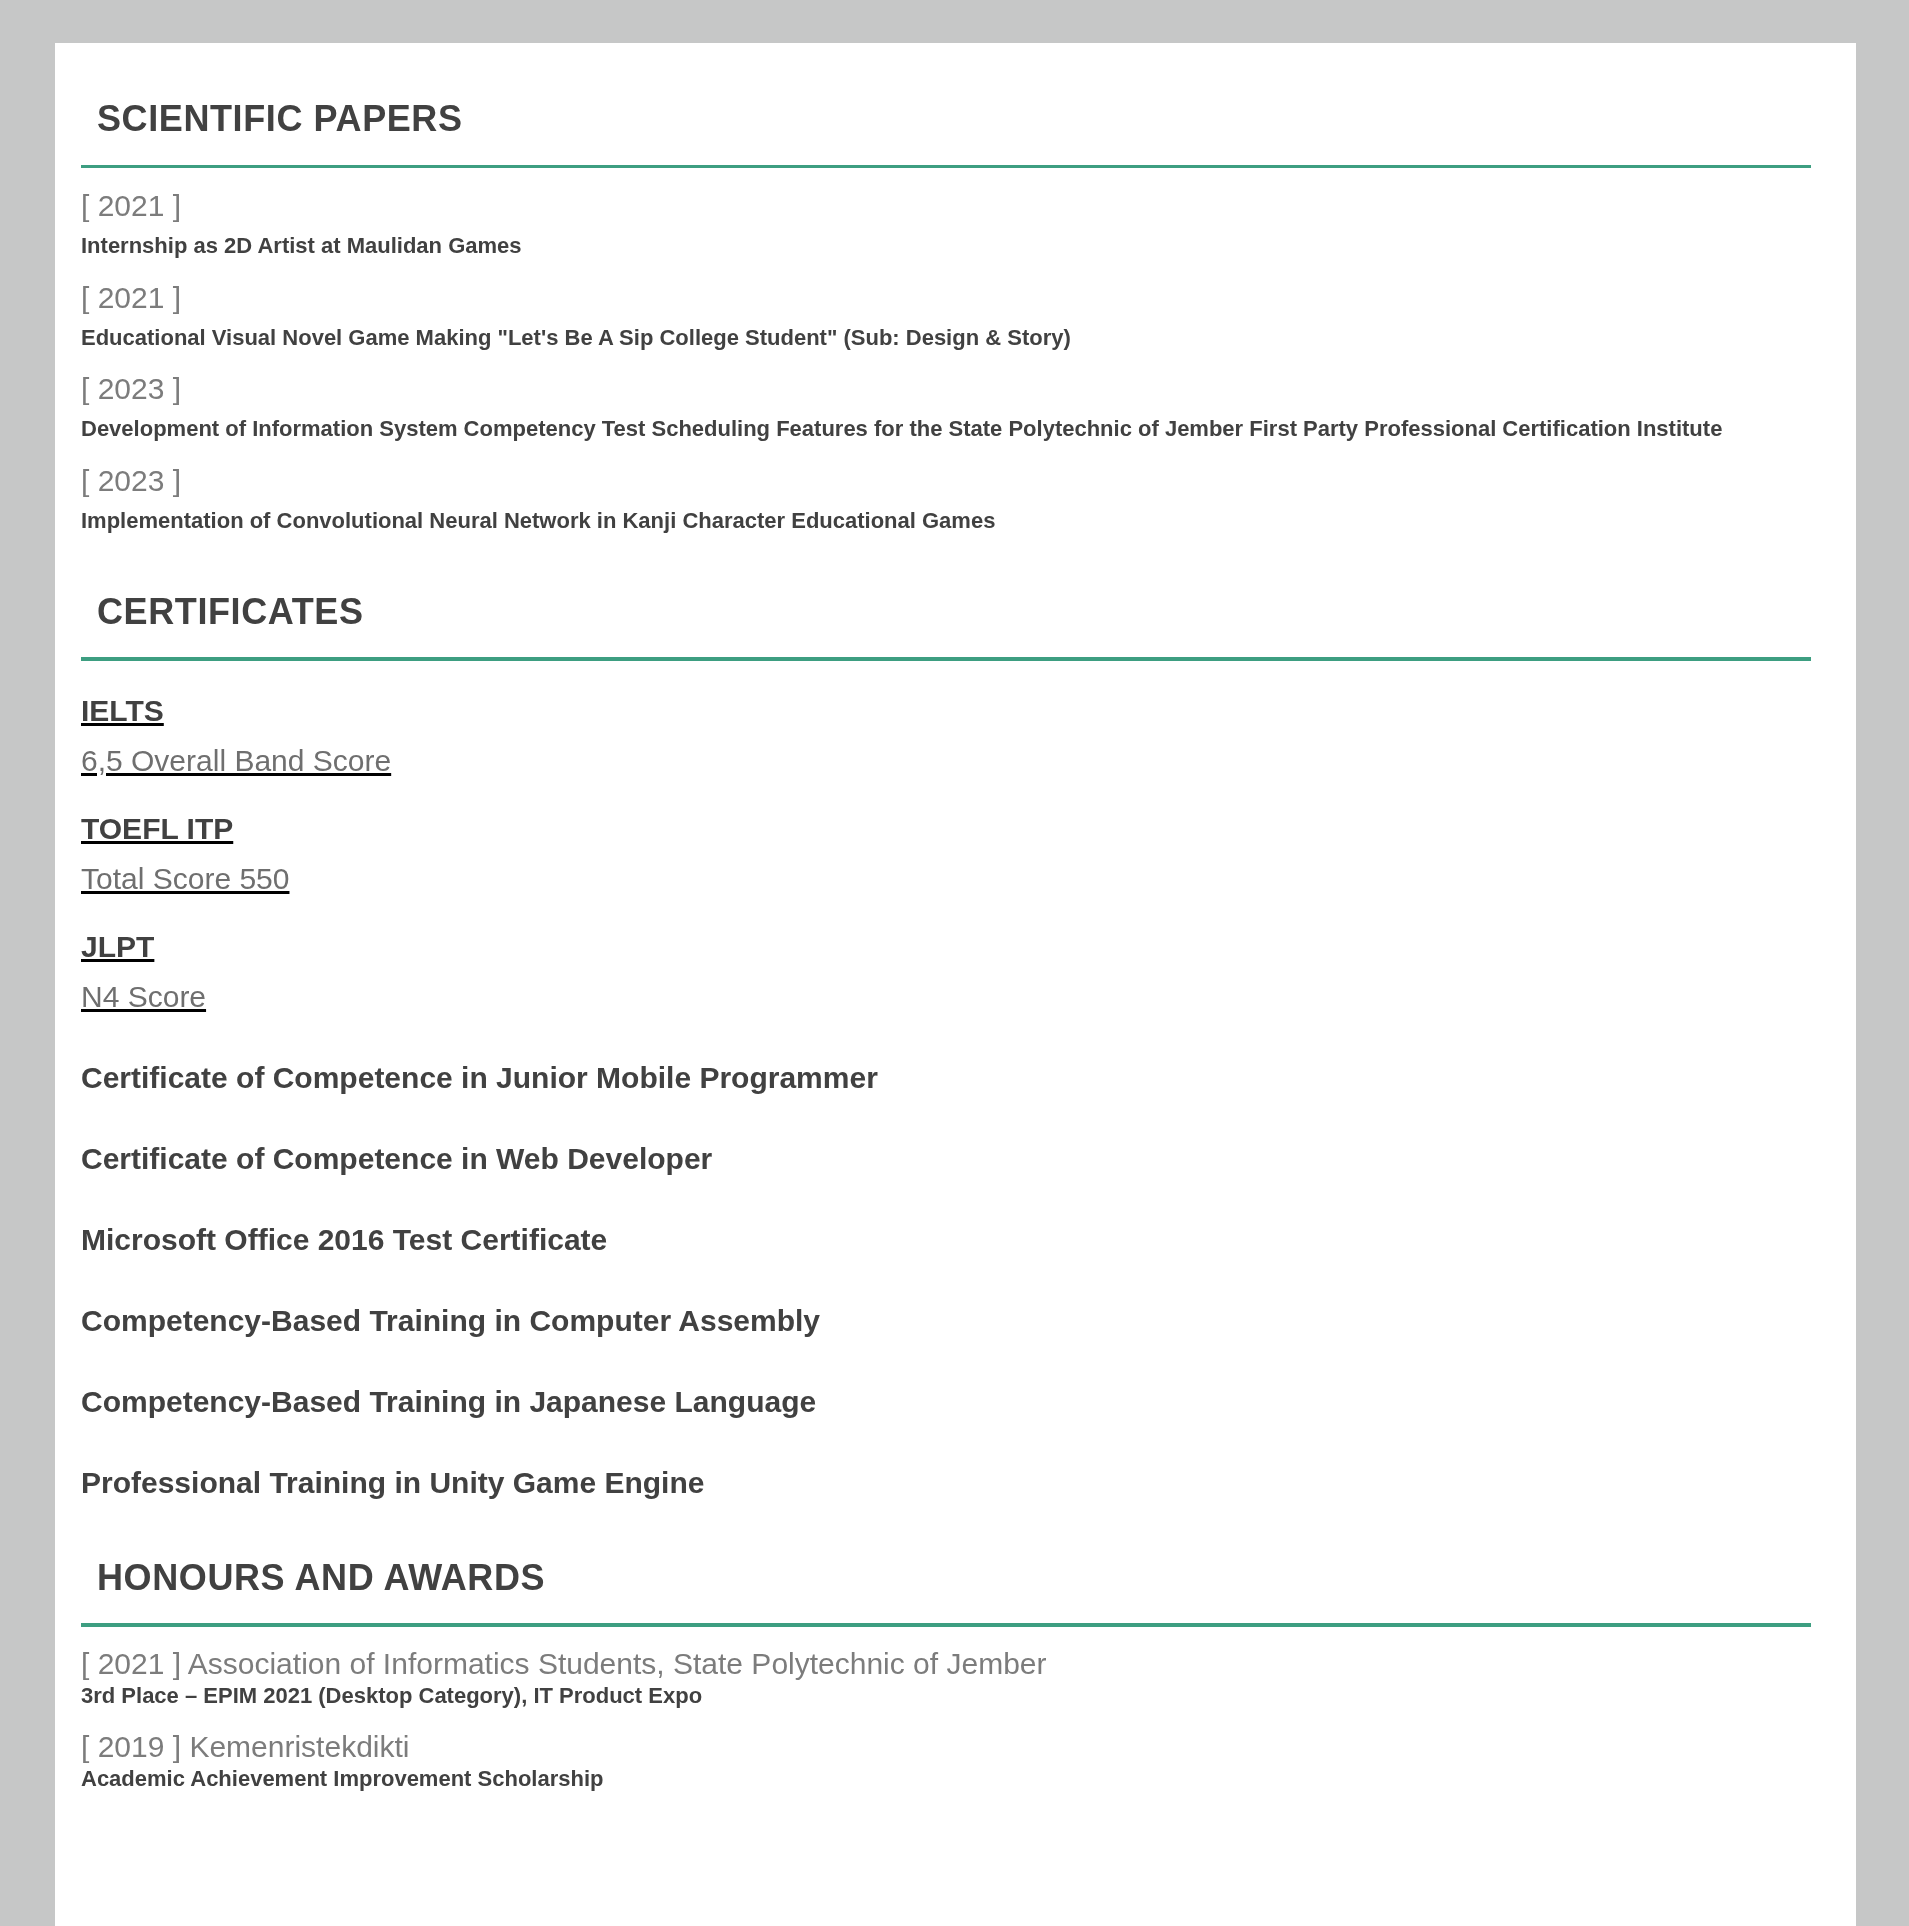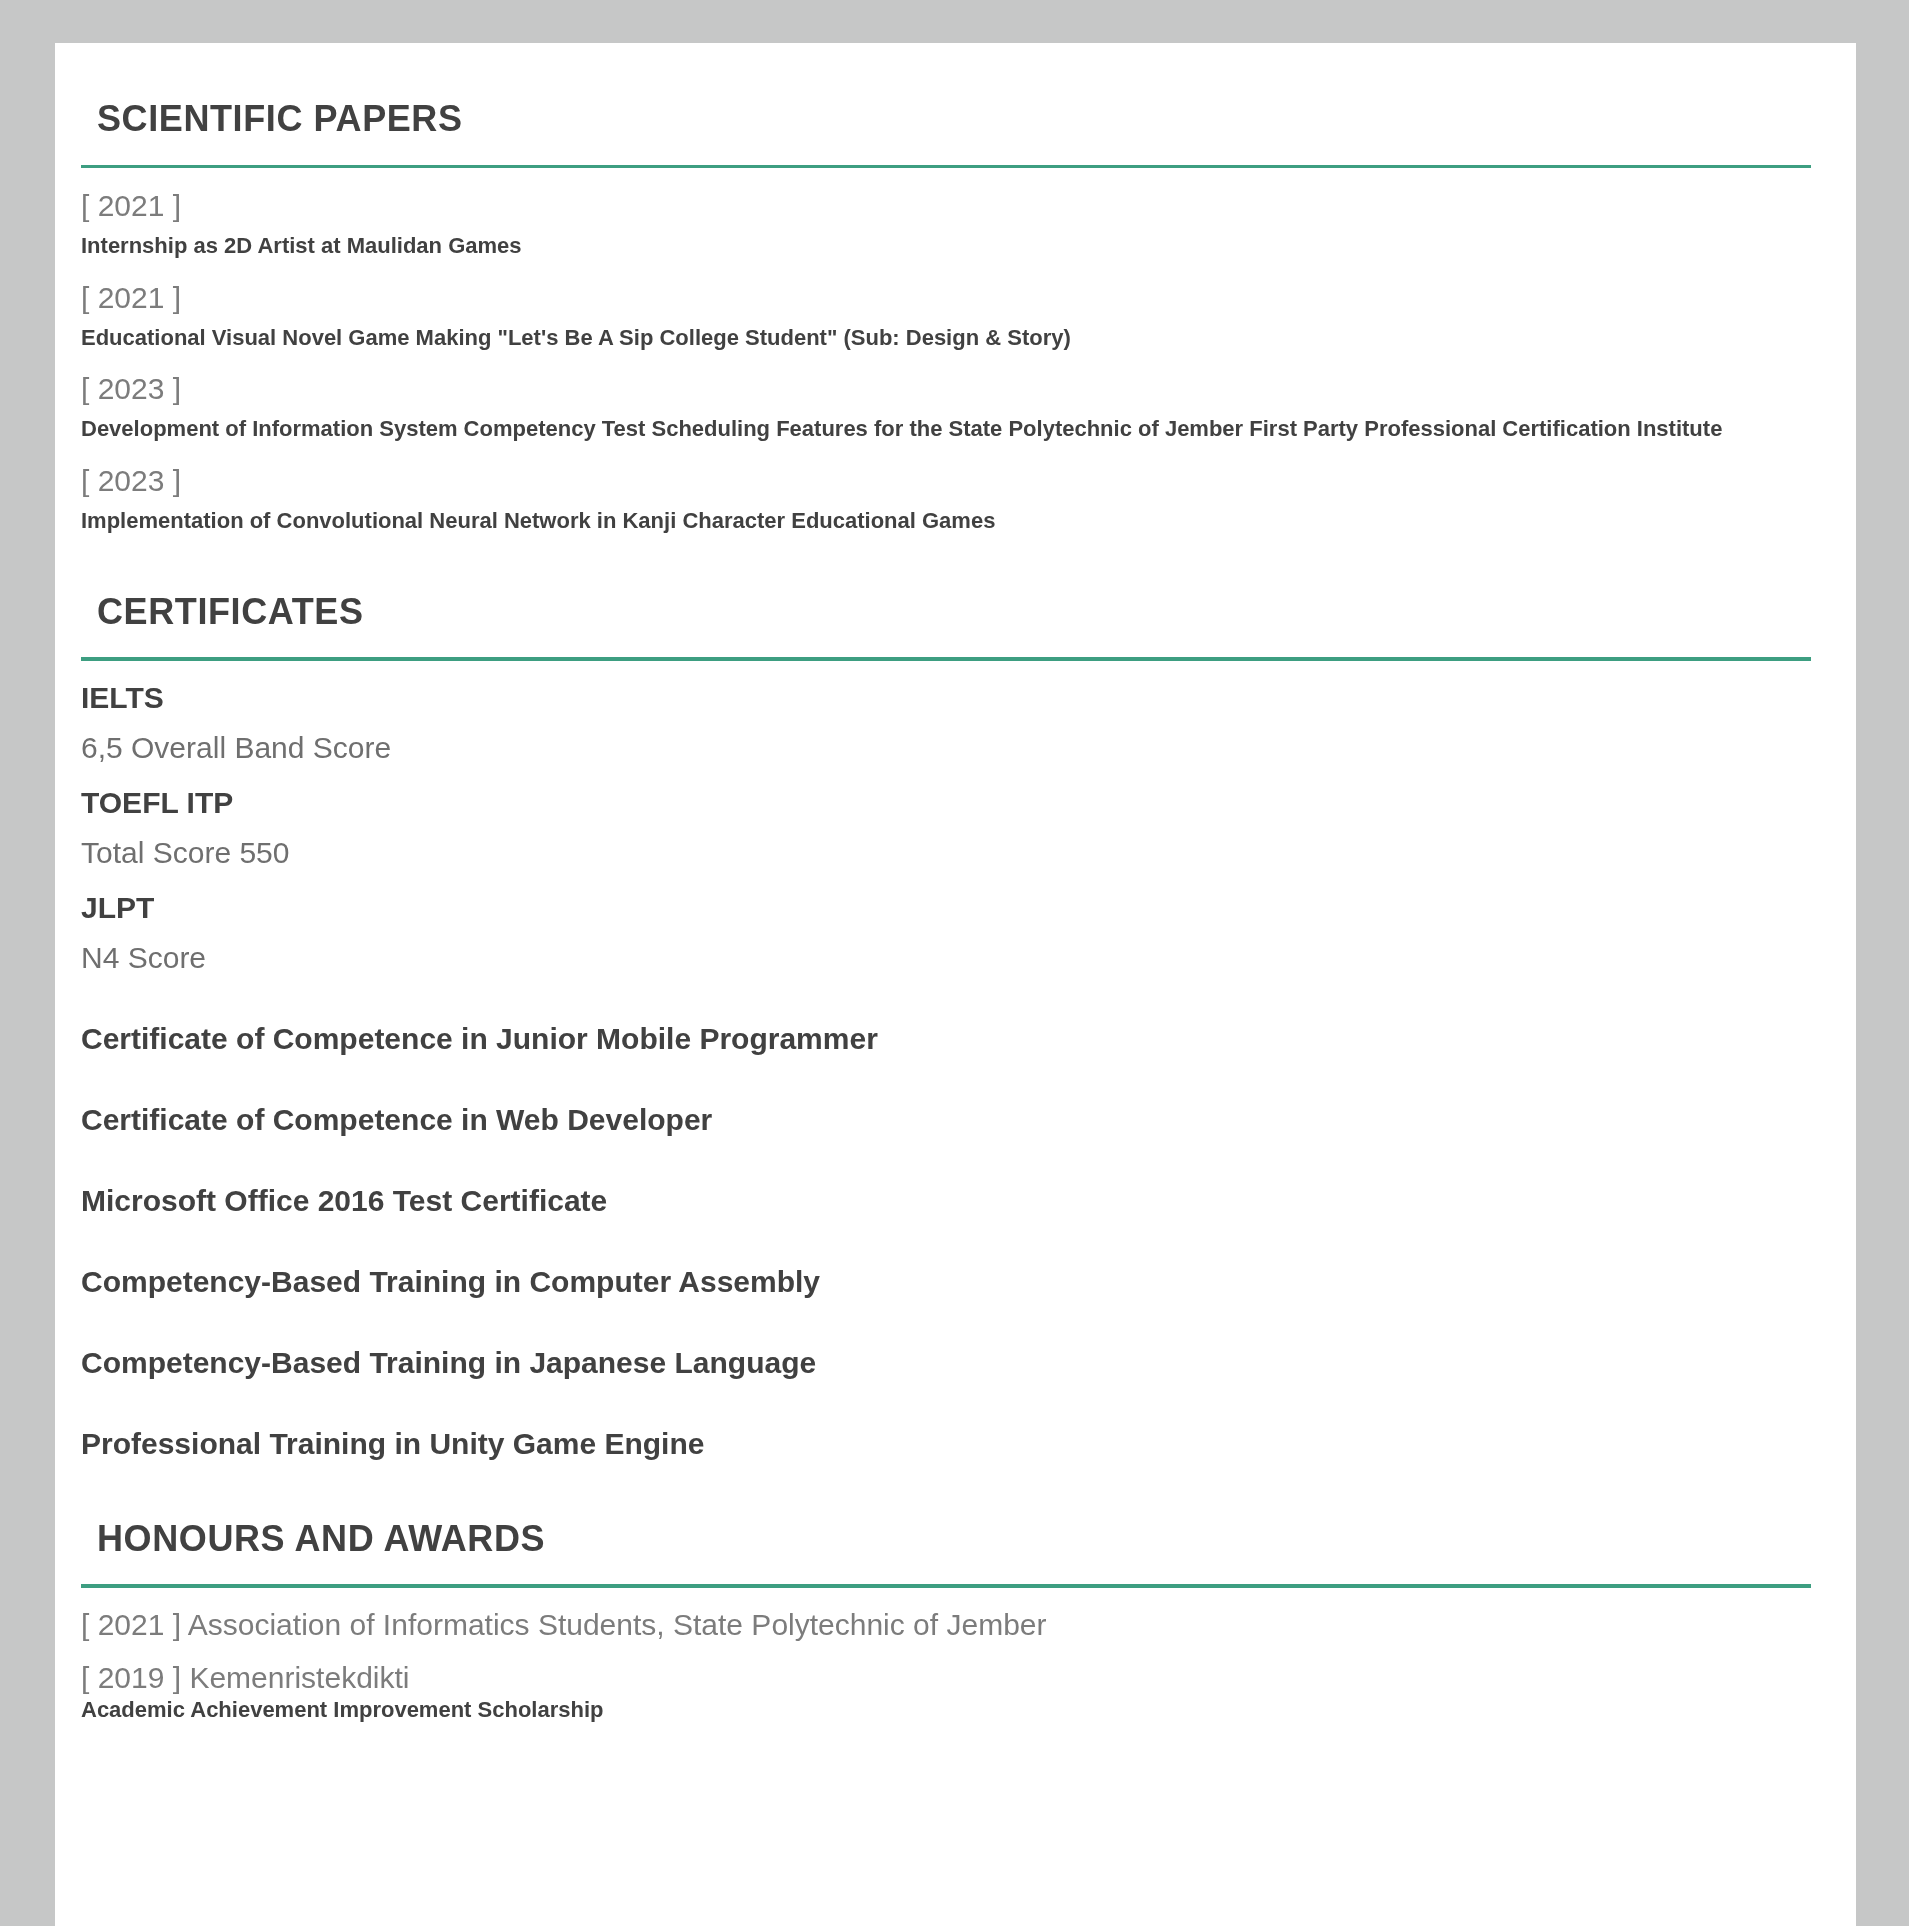--- a/index.html
+++ b/index.html
@@ -82,21 +82,21 @@
     line-height: 1.26;
     margin: 8.5px 0 0 0;
     max-width: 1680px;
   }
 
   
   .entry-tight .entry-title { margin-top: 2.3px; }
   .entry-tight .entry-meta  { line-height: 1.1; }
 
   
-  .cert-block { padding-top: 19px; }
+  .cert-block { padding-top: 32px; text-decoration: underline; }
   .cert-name {
     font-size: 30px;
     font-weight: bold;
     color: #414141;
     line-height: 1.2;
     margin: 0;
   }
   .cert-detail {
     font-size: 30px;
     font-weight: normal;
@@ -179,20 +179,21 @@
         <div class="cert-item">Competency-Based Training in Japanese Language</div>
         <div class="cert-item">Professional Training in Unity Game Engine</div>
       </section>
 
       <section class="section">
         <h2 class="section-heading">HONOURS AND AWARDS</h2>
         <div class="section-rule"></div>
 
         <div class="entry entry-tight">
           <div class="entry-meta">[ 2021 ] Association of Informatics Students, State Polytechnic of Jember</div>
+          <div class="entry-title">3rd Place – EPIM 2021 (Desktop Category), IT Product Expo</div>
         </div>
 
         <div class="entry entry-tight">
           <div class="entry-meta">[ 2019 ] Kemenristekdikti</div>
           <div class="entry-title">Academic Achievement Improvement Scholarship</div>
         </div>
       </section>
 
     </div>
   </div>

